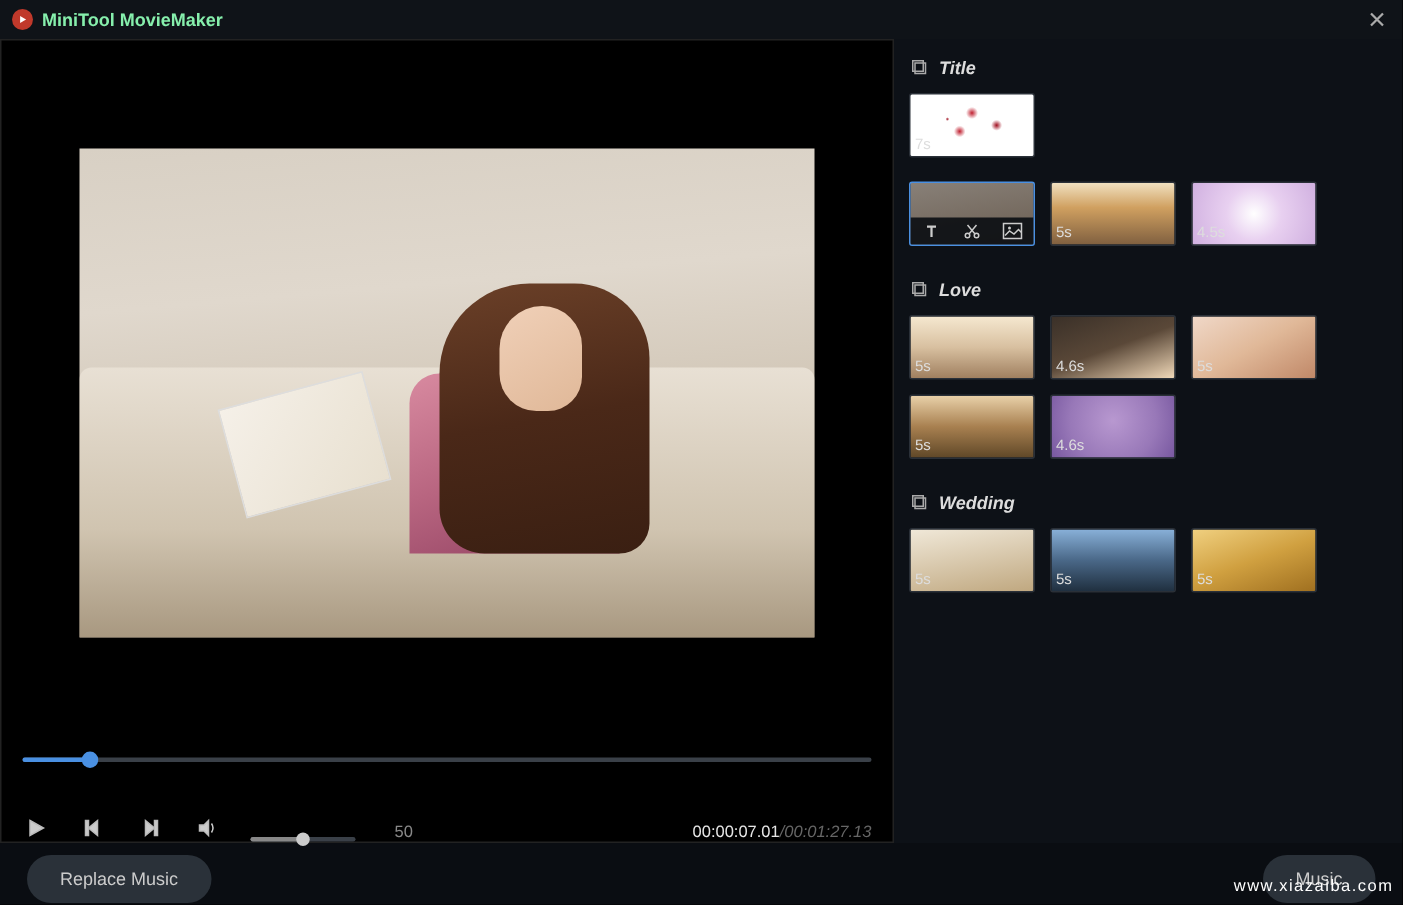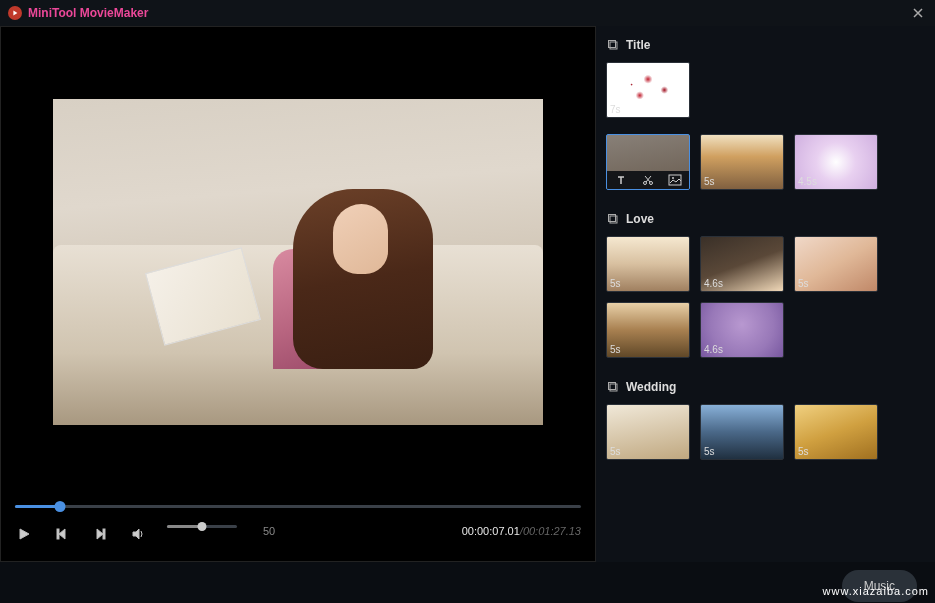--- a/index.html
+++ b/index.html
@@ -2,21 +2,21 @@
 <html><head>
 <meta charset="utf-8">
 <style>
 * { margin: 0; padding: 0; box-sizing: border-box; }
 body { width: 935px; height: 603px; background: #0a0d12; font-family: Arial, sans-serif; color: #bbb; overflow: hidden; position: relative; }
 
 
 .title-bar { height: 26px; background: #0f1318; display: flex; align-items: center; padding: 0 8px; }
 .app-icon { width: 14px; height: 14px; border-radius: 50%; background: #c0392b; display: flex; align-items: center; justify-content: center; margin-right: 6px; }
 .app-icon svg { width: 8px; height: 8px; }
-.app-title { font-size: 12px; font-weight: bold; color: #ec4899; }
+.app-title { font-size: 12px; font-weight: bold; color: #86efac; }
 .title-close { margin-left: auto; width: 18px; height: 18px; display: flex; align-items: center; justify-content: center; cursor: pointer; }
 
 
 .main { display: flex; height: 536px; }
 .left-panel { width: 596px; background: #000; position: relative; display: flex; flex-direction: column; border: 1px solid #222; }
 .right-panel { flex: 1; background: #0d1117; overflow-y: auto; padding: 4px 8px 4px 4px; }
 
 
 .preview-area { flex: 1; display: flex; align-items: center; justify-content: center; padding: 10px 20px 0 20px; }
 .preview-image { width: 490px; height: 326px; background: linear-gradient(175deg, #d8d0c4 0%, #e0d8cd 30%, #b8a890 100%); position: relative; overflow: hidden; }
@@ -27,39 +27,39 @@
 .person-face { position: absolute; top: 15px; left: 100px; width: 55px; height: 70px; background: linear-gradient(150deg, #f0d0b8 0%, #e0b898 100%); border-radius: 30px 28px 24px 26px; }
 .paper { position: absolute; left: 100px; top: 160px; width: 100px; height: 75px; background: linear-gradient(135deg, #f5f0e8 0%, #e8e0d0 100%); transform: rotate(-15deg); border: 1px solid #ddd; }
 
 
 .timeline-row { height: 38px; display: flex; align-items: center; padding: 0 14px; }
 .timeline-track { flex: 1; height: 3px; background: #3a4048; position: relative; border-radius: 2px; }
 .timeline-progress { position: absolute; left: 0; top: 0; height: 100%; background: #4a90e2; border-radius: 2px; }
 .timeline-handle { position: absolute; top: -4px; width: 11px; height: 11px; background: #4a90e2; border-radius: 50%; transform: translateX(-50%); }
 
 
-.controls-row { height: 36px; display: flex; align-items: flex-start; padding: 0 14px; gap: 20px; }
+.controls-row { height: 36px; display: flex; align-items: flex-end; padding: 0 14px; gap: 20px; }
 .ctrl-btn { width: 18px; height: 18px; display: flex; align-items: center; justify-content: center; cursor: pointer; }
 .ctrl-btn svg { stroke: #bbb; fill: #bbb; }
 .vol-slider { width: 70px; height: 3px; background: #3a4048; position: relative; border-radius: 2px; }
 .vol-progress { position: absolute; left: 0; top: 0; height: 100%; width: 50%; background: #888; border-radius: 2px; }
 .vol-handle { position: absolute; left: 50%; top: -3px; width: 9px; height: 9px; background: #ccc; border-radius: 50%; transform: translateX(-50%); }
 .vol-value { font-size: 11px; color: #888; margin-left: 6px; }
 .time-display { margin-left: auto; font-size: 11px; }
 .time-current { color: #e6e6e6; margin-top: 40px; }
 .time-total { color: #666; font-style: italic; }
 
 
 .section { margin-bottom: 6px; }
-.section-header { display: flex; align-items: center; padding: 8px 6px; gap: 6px; }
+.section-header { display: flex; align-items: center; padding: 8px 6px; gap: 6px; font-style: italic; }
 .section-title { font-size: 12px; font-weight: bold; color: #ddd; }
 .section-icon { width: 14px; height: 14px; display: flex; align-items: center; justify-content: center; }
 
 .clip-grid { display: flex; flex-wrap: wrap; gap: 10px; padding: 2px 6px 8px 6px; }
-.clip { width: 84px; height: 56px; background: #2a3038; border: 1px solid #2a3038; position: relative; cursor: pointer; border-radius: 2px; overflow: hidden; }
+.clip { width: 84px; height: 43px; background: #2a3038; border: 1px solid #2a3038; position: relative; cursor: pointer; border-radius: 2px; overflow: hidden; }
 .clip.selected { border: 1px solid #4a90e2; }
 .clip-duration { position: absolute; left: 3px; bottom: 2px; font-size: 10px; color: #ddd; z-index: 3; }
 .clip-toolbar { position: absolute; bottom: 0; left: 0; right: 0; height: 18px; background: rgba(10,13,18,0.9); display: flex; align-items: center; justify-content: space-around; z-index: 2; }
 .clip-tool { width: 14px; height: 14px; display: flex; align-items: center; justify-content: center; }
 
 
 .thumb-title { background: radial-gradient(circle at 30% 40%, #a01020 0%, #fff 2%, transparent 5%), radial-gradient(circle at 50% 30%, #c02030 0%, transparent 8%), radial-gradient(circle at 70% 50%, #a01020 0%, transparent 6%), radial-gradient(circle at 40% 60%, #c02030 0%, transparent 7%), #fff; }
 .thumb-meet1 { background: linear-gradient(170deg, #888078 0%, #6a5d50 100%); }
 .thumb-meet2 { background: linear-gradient(180deg, #f0e0c0 0%, #d0a060 40%, #806040 100%); }
 .thumb-meet3 { background: radial-gradient(circle at 50% 50%, #fff 0%, #e8d0f0 40%, #d0b0e0 100%); text-align: right; }
@@ -255,18 +255,19 @@
           <div class="clip thumb-wed3">
             <div class="clip-duration">5s</div>
           </div>
         </div>
       </div>
     </div>
 
 </div>
 
 <div class="bottom-bar">
+  <div class="pill-btn">Replace Music</div>
   <div class="pill-btn pill-right">Music</div>
 </div>
 
 <div class="watermark">
   <div class="watermark-sub">www.xiazaiba.com</div>
 </div>
 
 </body></html>

